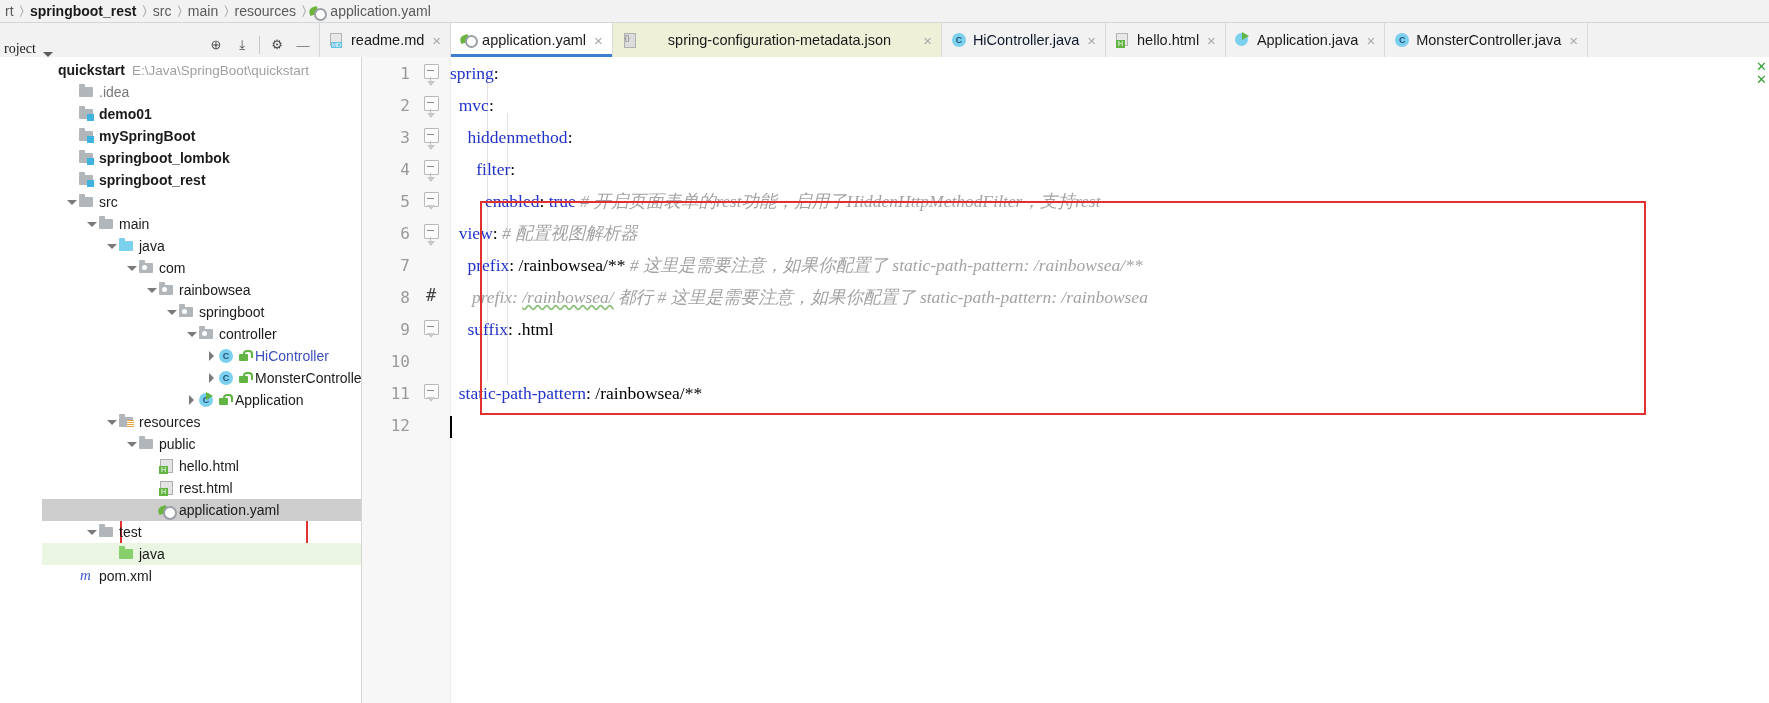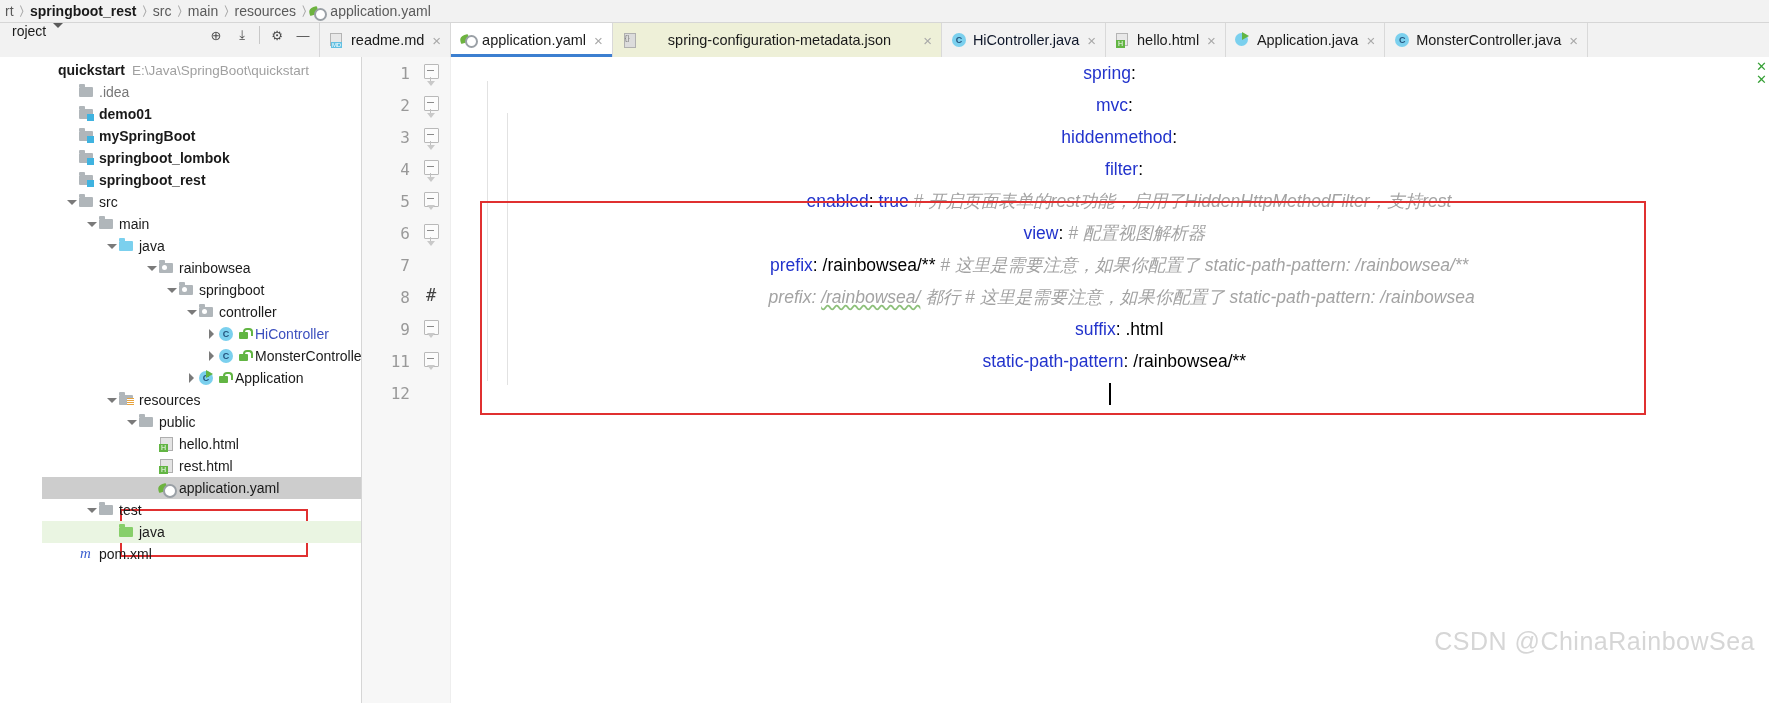--- a/index.html
+++ b/index.html
@@ -33,23 +33,23 @@
     transform:rotate(-15deg);
   }
   .ico-yaml::after{
     content:"";position:absolute;left:5px;top:4px;width:9px;height:9px;
     border:2px solid #9aa0a6;border-radius:50%;background:#fff;
   }
 
   
   .toolrow{height:34px;display:flex;align-items:stretch;background:#f2f2f2;}
   .proj-header{
-    width:320px;min-width:320px;display:flex;align-items:flex-start;
+    width:320px;min-width:320px;display:flex;align-items:flex-end;
     border-right:1px solid #d6d6d6;box-sizing:border-box;
-    background:#f2f2f2;padding-left:12px;
+    background:#f2f2f2;padding-left:4px;font-family:Liberation Serif, serif;
   }
   .proj-title{font-size:14px;color:#1a1a1a;}
   .caret-dn{
     width:0;height:0;border-left:5px solid transparent;border-right:5px solid transparent;
     border-top:5px solid #5a5a5a;margin-left:7px;
   }
   .proj-tools{margin-left:auto;display:flex;align-items:center;gap:2px;padding-right:4px;}
   .tbtn{width:24px;height:24px;display:flex;align-items:center;justify-content:center;color:#4a4a4a;}
   .vsep{width:1px;height:18px;background:#c8c8c8;margin:0 3px;}
 
@@ -173,22 +173,22 @@
     font-family:"DejaVu Sans Mono","Liberation Mono",monospace;font-size:16px;box-sizing:border-box;}
   .foldmark{width:34px;position:relative;height:32px;flex:0 0 34px;}
   .fmark{position:absolute;left:8px;top:7px;width:14px;height:17px;}
   .fmark .box{position:absolute;left:0;top:0;width:13px;height:13px;border:1px solid #b9b9b9;
     background:#fcfcfc;border-radius:1px;}
   .fmark .minus{position:absolute;left:3px;top:6px;width:7px;height:1px;background:#8a8a8a;}
   .fmark .tail{position:absolute;left:6px;top:13px;width:1px;height:6px;background:#c0c0c0;}
   .fmark .tip{position:absolute;left:2.5px;top:17px;width:0;height:0;
     border-left:4px solid transparent;border-right:4px solid transparent;border-top:5px solid #c9c9c9;}
   .code{
-    flex:1;font-family:Liberation Sans, sans-serif;
-    font-size:17.5px;white-space:pre;color:#000;line-height:32px;text-align:center;
+    flex:1;font-family:Liberation Serif, serif;
+    font-size:17.5px;white-space:pre;color:#000;line-height:32px;
   }
   .k{color:#2233cc;}
   .v{color:#000;}
   .bool{color:#2233cc;}
   .cm{color:#a3a3a3;font-style:italic;}
   .squig{
     text-decoration:underline wavy #8dc07a;
     text-decoration-skip-ink:none;
   }
   .hashcol{position:absolute;left:54px;width:30px;text-align:center;color:#444;
@@ -361,20 +361,29 @@
         </div>
         <div class="row">
           <span style="display: inline-block; width: 64px; flex: 0 0 64px;"></span>
           <span class="arrow open"></span>
           <span class="ficon">
             <span class="fold blue"></span>
           </span>
           <span class="lbl">java</span>
         </div>
         <div class="row">
+          <span style="display: inline-block; width: 84px; flex: 0 0 84px;"></span>
+          <span class="arrow open"></span>
+          <span class="ficon">
+            <span class="fold"></span>
+            <span class="pkg-dot"></span>
+          </span>
+          <span class="lbl">com</span>
+        </div>
+        <div class="row">
           <span style="display: inline-block; width: 104px; flex: 0 0 104px;"></span>
           <span class="arrow open"></span>
           <span class="ficon">
             <span class="fold"></span>
             <span class="pkg-dot"></span>
           </span>
           <span class="lbl">rainbowsea</span>
         </div>
         <div class="row">
           <span style="display: inline-block; width: 124px; flex: 0 0 124px;"></span>
@@ -582,20 +591,25 @@
             <span class="foldmark">
               <span class="fmark">
                 <span class="box"></span>
                 <span class="minus"></span>
                 <span class="tip" style="top:13px"></span>
               </span>
             </span>
             <span class="code"><span class="k">    suffix</span><span class="v">: </span><span class="v">.html</span></span>
           </div>
           <div class="line">
+            <span class="ln">10</span>
+            <span class="foldmark"></span>
+            <span class="code"></span>
+          </div>
+          <div class="line">
             <span class="ln">11</span>
             <span class="foldmark">
               <span class="fmark">
                 <span class="box"></span>
                 <span class="minus"></span>
                 <span class="tip" style="top:13px"></span>
               </span>
             </span>
             <span class="code"><span class="k">  static-path-pattern</span><span class="v">: </span><span class="v">/rainbowsea/**</span></span>
           </div>
@@ -603,16 +617,15 @@
             <span class="ln">12</span>
             <span class="foldmark"></span>
             <span class="code"><span class="caret"></span></span>
           </div>
         </div>
       <div class="code-rect" style="left:118px;top:144px;width:1162px;height:210px;"></div>
       <div class="rightbar">
         <span class="err-x">✕</span>
         <span class="err-x2">✕</span>
       </div>
-      <div class="watermark">CSDN @ChinaRainbowSea</div>
     </div>
   </div>
 </div>
 
 </body></html>

